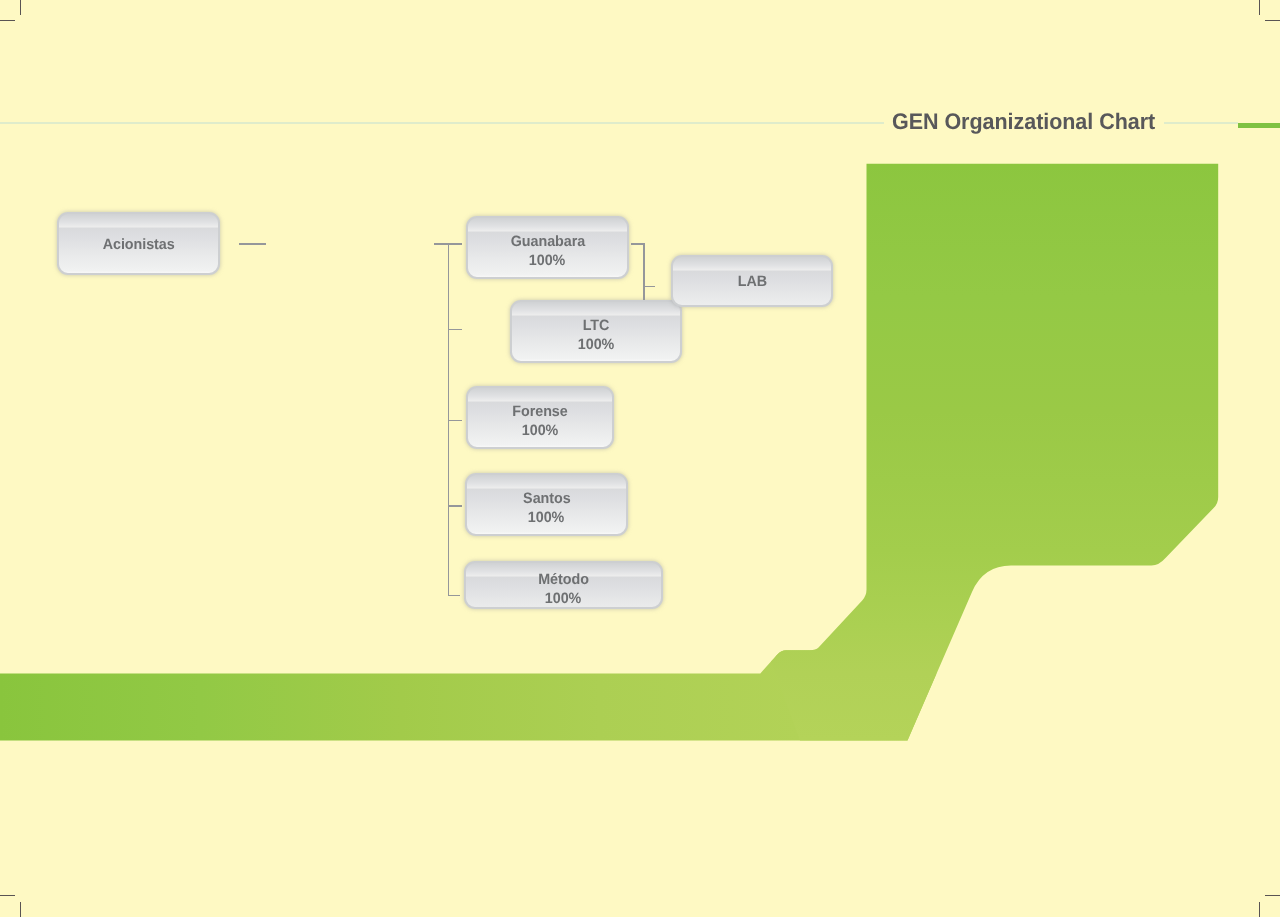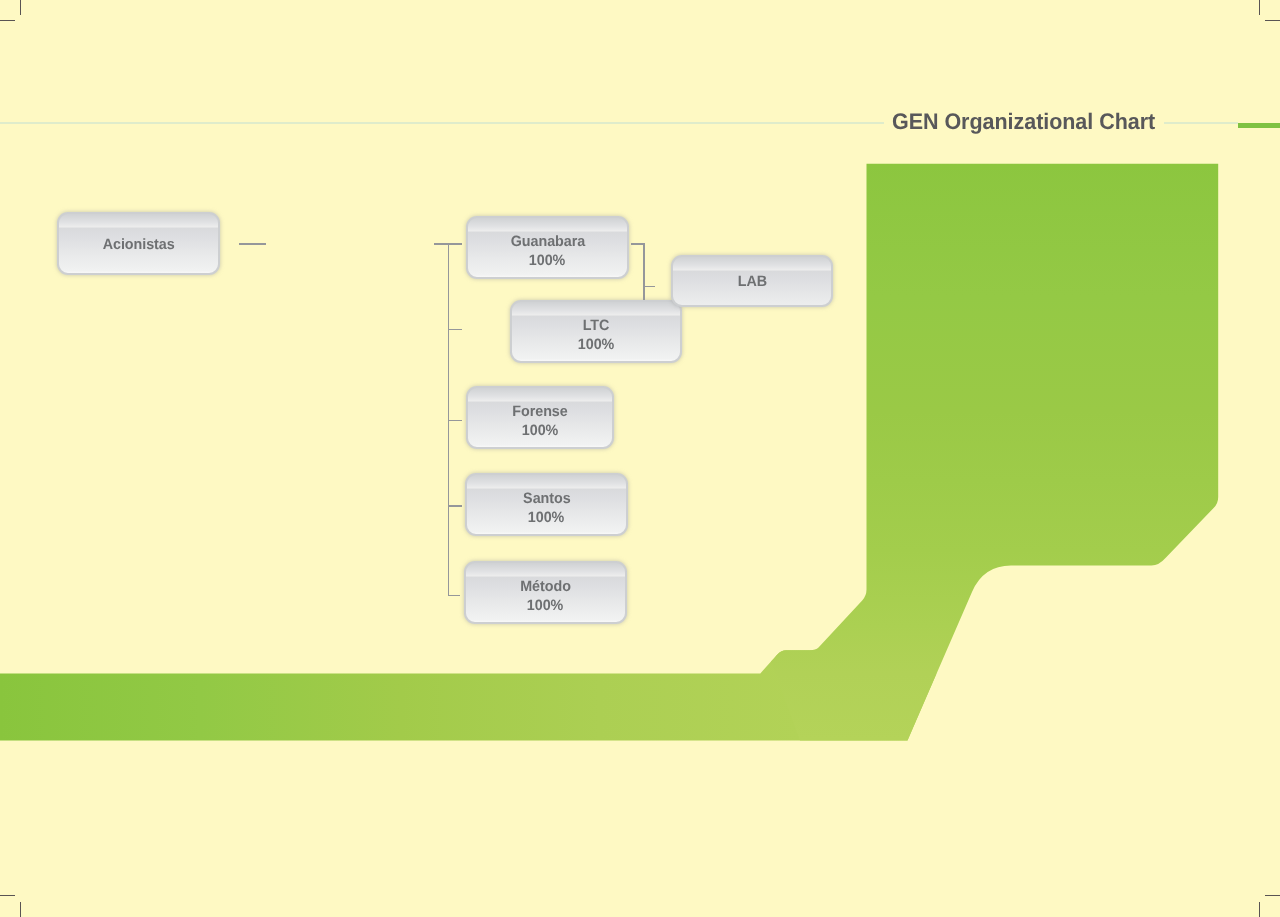--- a/index.html
+++ b/index.html
@@ -144,21 +144,21 @@
       <div class="node-label">Forense</div>
       <div class="node-label">100%</div>
     </div>
   </div>
   <div class="node" style="left:465px;top:473px;width:163px;height:63px;">
     <div class="node-in">
       <div class="node-label">Santos</div>
       <div class="node-label">100%</div>
     </div>
   </div>
-  <div class="node" style="left:464px;top:561px;width:163px;height:63px;">
+  <div class="node" style="left:464px;top:561px;width:163px;height:48px;padding-left:36px;">
     <div class="node-in">
       <div class="node-label">Método</div>
       <div class="node-label">100%</div>
     </div>
   </div>
   <div class="node" style="left:671px;top:255px;width:162px;height:52px;">
     <div class="node-in one">
       <div class="node-label">LAB</div>
     </div>
   </div>

